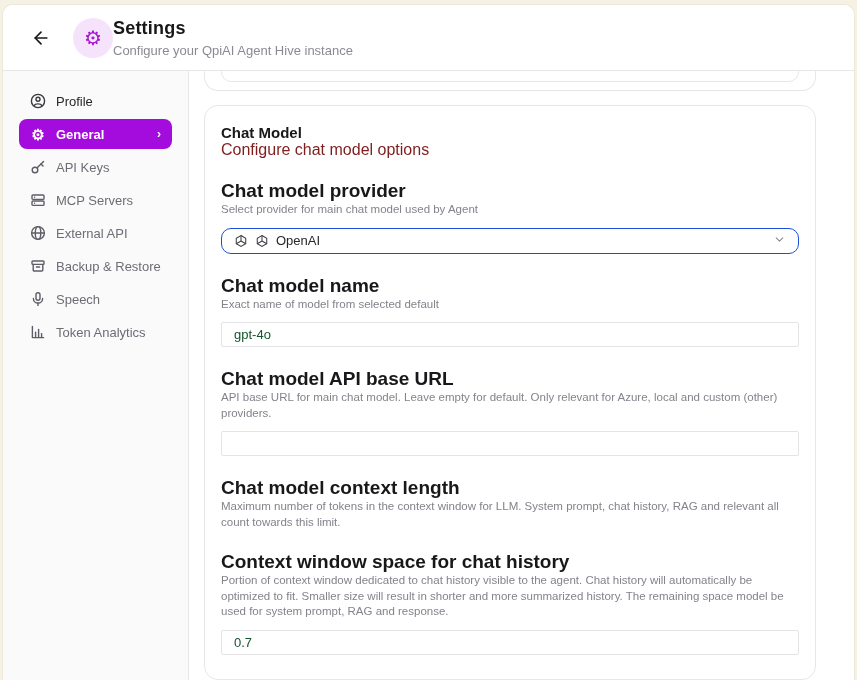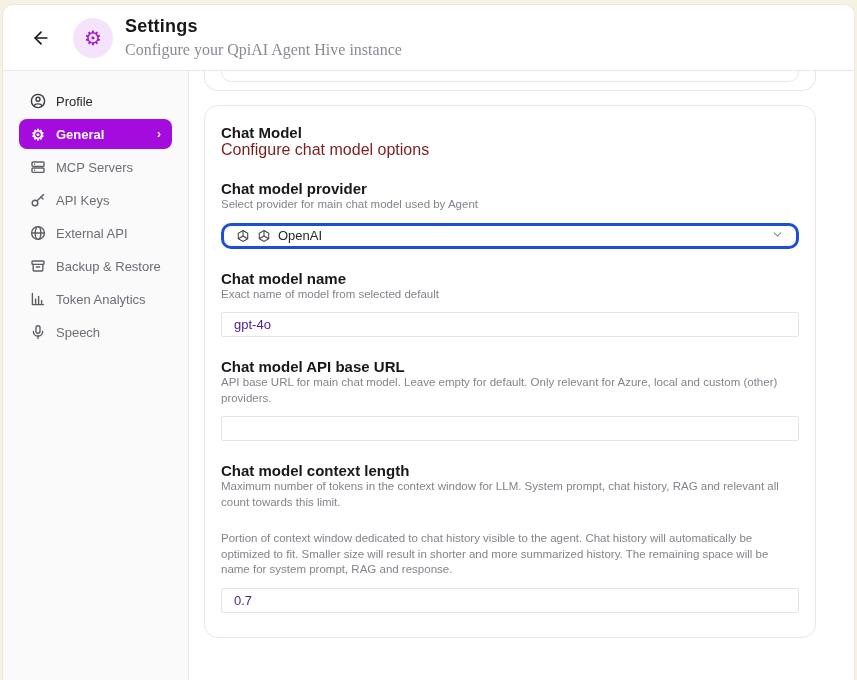--- a/index.html
+++ b/index.html
@@ -5,23 +5,23 @@
   * { margin:0; padding:0; box-sizing:border-box; }
   html,body { width:857px; height:680px; overflow:hidden; }
   body { background:#f6f2e3; font-family:"Liberation Sans", sans-serif; -webkit-font-smoothing:antialiased; }
 
   .window { margin:5px 3px 0 3px; height:675px; background:#ffffff; border-radius:10px 10px 0 0; overflow:hidden; box-shadow:0 0 0 1px rgba(0,0,0,0.04); display:flex; flex-direction:column; }
 
   
   .header { height:66px; flex:0 0 66px; display:flex; align-items:center; padding:0 24px; border-bottom:1px solid #e7e7ea; background:#fff; }
   .back-btn { width:28px; height:28px; border:none; background:transparent; cursor:pointer; display:flex; align-items:center; justify-content:center; color:#18181b; }
   .badge { width:40px; height:40px; border-radius:50%; background:#f5e3fb; margin-left:18px; display:flex; align-items:center; justify-content:center; font-size:20px; color:#a419cf; }
-  .htext { margin-left:12px; }
+  .htext { }
   .htitle { font-size:18px; font-weight:700; color:#18181b; letter-spacing:.2px; }
-  .hsub { font-size:16px; color:#8a8a93; margin-top:4px;font-family:Liberation Serif, serif; }
+  .hsub { font-size:13px; color:#8a8a93; margin-top:4px; }
 
   
   .bodyrow { flex:1; display:flex; min-height:0; }
   .sidebar { width:186px; flex:0 0 186px; background:#fafafa; border-right:1px solid #e7e7ea; padding-top:15px; }
   .nav-item { height:30px; margin:0 16px 3px 16px; display:flex; align-items:center; gap:10px; padding:0 11px; border-radius:8px; font-size:13px; color:#6d6d76; cursor:pointer; }
   .nav-item .nicon { width:16px; height:16px; flex:0 0 16px; display:flex; align-items:center; justify-content:center; }
   .nav-item svg { width:16px; height:16px; stroke:#5d5d66; stroke-width:1.4; fill:none; stroke-linecap:round; stroke-linejoin:round; }
   .nav-item.strong { color:#27272a; }
   .nav-item.strong svg { stroke:#3a3a40; }
   .nav-item.active { background:#a40cdd; color:#ffffff; font-weight:600; }
@@ -34,25 +34,25 @@
   
   .card { border:1px solid #e7e7ea; border-radius:14px; background:#fff; }
   .card-partial { border-top:none; border-radius:0 0 14px 14px; height:20px; overflow:hidden; padding:0 16px; }
   .ghost-input { height:24px; margin-top:-13px; background:#fff; border:1px solid #e7e7ea; border-radius:10px; }
 
   .card-main { margin-top:14px; padding:18px 16px 24px 16px; }
   .ctitle { font-size:15px; font-weight:700; color:#18181b; }
   .csub { font-size:16px; color:#7f1d1d; }
 
   .field { margin-top:21px; }
-  .flabel { font-size:15px; font-weight:700; color:#18181b; }
+  .flabel { font-size:19px; font-weight:700; color:#18181b; }
   .fdesc { font-size:11.5px; color:#83838c; line-height:1.35; }
-  .finput { margin-top:10px; width:100%; height:25px; border:1px solid #e4e4e7; border-radius:2px; padding:0 12px; font-size:13px; color:#4c1d95; background:#fff; font-family:"Liberation Sans", sans-serif; outline:none; display:block; }
-
-  .select { margin-top:10px; height:26px; border:3px solid #1d4ed8; border-radius:10px; padding:0 12px; display:flex; align-items:center; gap:7px; font-size:13px; color:#27272a; cursor:pointer; background:#fff; }
+  .finput { margin-top:10px; width:100%; height:25px; border:1px solid #e4e4e7; border-radius:2px; padding:0 12px; font-size:13px; color:#14532d; background:#fff; font-family:"Liberation Sans", sans-serif; outline:none; display:block; }
+
+  .select { margin-top:10px; height:26px; border:1px solid #1d4ed8; border-radius:10px; padding:0 12px; display:flex; align-items:center; gap:7px; font-size:13px; color:#27272a; cursor:pointer; background:#fff; }
   .select .sv { margin-left:auto; color:#8a8a93; }
   .logo-icon svg { width:14px; height:14px; stroke:#3f3f46; stroke-width:1.8; fill:none; display:block; }
 </style>
 </head>
 <body>
 
 <div class="window">
 
   <div class="header">
     <button class="back-btn">
@@ -87,82 +87,82 @@
 
       <div class="nav-item active">
         <span class="nicon gear-glyph">⚙</span>
         <span>General</span>
         <span class="chev">›</span>
       </div>
 
       <div class="nav-item">
         <span class="nicon">
           <svg viewBox="0 0 16 16">
+              <circle cx="5" cy="11" r="2.8"></circle>
+              <path d="M7.2 8.8L13.5 2.5"></path>
+              <path d="M11 5l2 2"></path>
+            </svg>
+        </span>
+        <span>API Keys</span>
+      </div>
+
+      <div class="nav-item">
+        <span class="nicon">
+          <svg viewBox="0 0 16 16">
               <rect x="2" y="3" width="12" height="4.4" rx="1"></rect>
               <rect x="2" y="9" width="12" height="4.4" rx="1"></rect>
               <path d="M4.6 5.2h.01M4.6 11.2h.01"></path>
             </svg>
         </span>
         <span>MCP Servers</span>
       </div>
 
       <div class="nav-item">
         <span class="nicon">
           <svg viewBox="0 0 16 16">
-              <circle cx="5" cy="11" r="2.8"></circle>
-              <path d="M7.2 8.8L13.5 2.5"></path>
-              <path d="M11 5l2 2"></path>
-            </svg>
-        </span>
-        <span>API Keys</span>
-      </div>
-
-      <div class="nav-item">
-        <span class="nicon">
-          <svg viewBox="0 0 16 16">
               <circle cx="8" cy="8" r="6.4"></circle>
               <ellipse cx="8" cy="8" rx="2.8" ry="6.4"></ellipse>
               <path d="M1.8 8h12.4"></path>
             </svg>
         </span>
         <span>External API</span>
       </div>
 
       <div class="nav-item">
         <span class="nicon">
           <svg viewBox="0 0 16 16">
               <rect x="2" y="3" width="12" height="3.4" rx="0.8"></rect>
               <path d="M3.2 6.4v5.6a1 1 0 001 1h7.6a1 1 0 001-1V6.4"></path>
               <path d="M6.4 9h3.2"></path>
             </svg>
         </span>
         <span>Backup &amp; Restore</span>
+      </div>
+
+      <div class="nav-item">
+        <span class="nicon">
+          <svg viewBox="0 0 16 16">
+              <rect x="6" y="1.8" width="4" height="7.4" rx="2"></rect>
+              <path d="M3.4 7.4a4.6 4.6 0 009.2 0"></path>
+              <path d="M8 12v2.4"></path>
+            </svg>
+        </span>
+        <span>Speech</span>
       </div>
 
       <div class="nav-item">
         <span class="nicon">
           <svg viewBox="0 0 16 16">
               <path d="M2.4 2.4v11.2h11.2"></path>
               <path d="M5.6 13V8.2"></path>
               <path d="M8.6 13V5.4"></path>
               <path d="M11.6 13V9.6"></path>
             </svg>
         </span>
         <span>Token Analytics</span>
-      </div>
-
-      <div class="nav-item">
-        <span class="nicon">
-          <svg viewBox="0 0 16 16">
-              <rect x="6" y="1.8" width="4" height="7.4" rx="2"></rect>
-              <path d="M3.4 7.4a4.6 4.6 0 009.2 0"></path>
-              <path d="M8 12v2.4"></path>
-            </svg>
-        </span>
-        <span>Speech</span>
       </div>
 
 
 
     </nav>
 
     <div class="main">
 
       <div class="card card-partial">
         <div class="ghost-input"></div>
@@ -208,20 +208,21 @@
           <div class="fdesc">API base URL for main chat model. Leave empty for default. Only relevant for Azure, local and custom (other) providers.</div>
           <input class="finput" type="text" value="" style="">
         </div>
 
         <div class="field">
           <div class="flabel">Chat model context length</div>
           <div class="fdesc">Maximum number of tokens in the context window for LLM. System prompt, chat history, RAG and relevant all count towards this limit.</div>
         </div>
 
         <div class="field">
-          <div class="fdesc">Portion of context window dedicated to chat history visible to the agent. Chat history will automatically be optimized to fit. Smaller size will result in shorter and more summarized history. The remaining space will be name for system prompt, RAG and response.</div>
+          <div class="flabel">Context window space for chat history</div>
+          <div class="fdesc">Portion of context window dedicated to chat history visible to the agent. Chat history will automatically be optimized to fit. Smaller size will result in shorter and more summarized history. The remaining space model be used for system prompt, RAG and response.</div>
           <input class="finput" type="text" value="0.7" style="">
         </div>
 
       </section>
     </div>
   </div>
 </div>
 
 </body></html>

